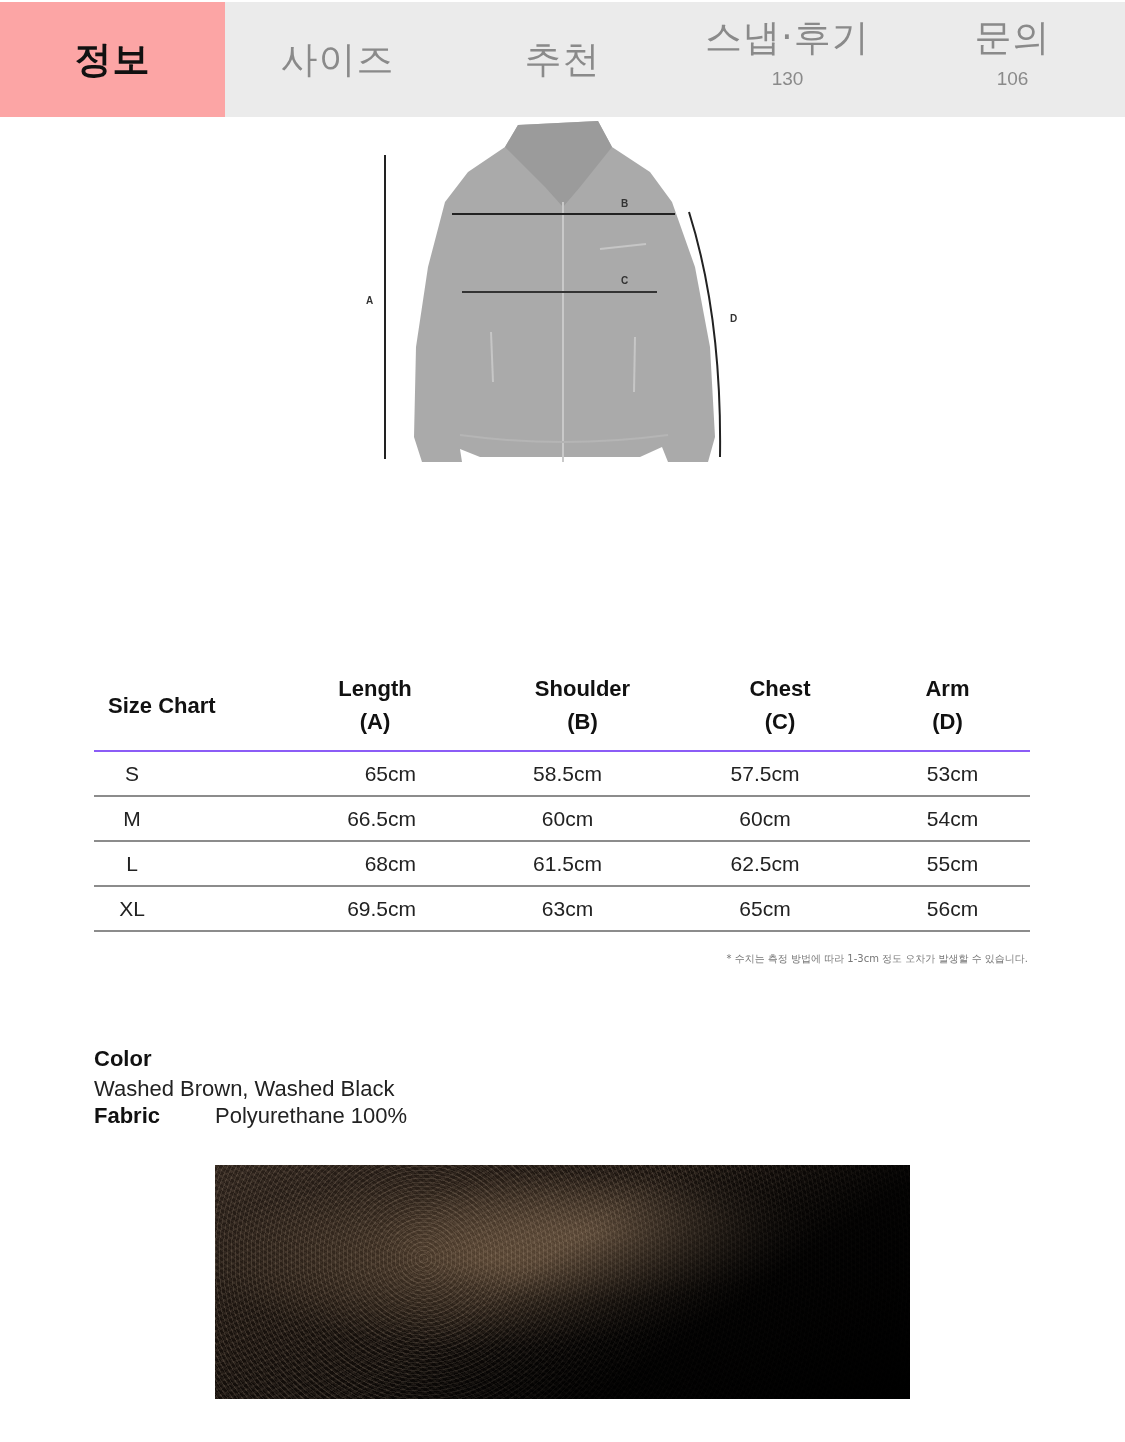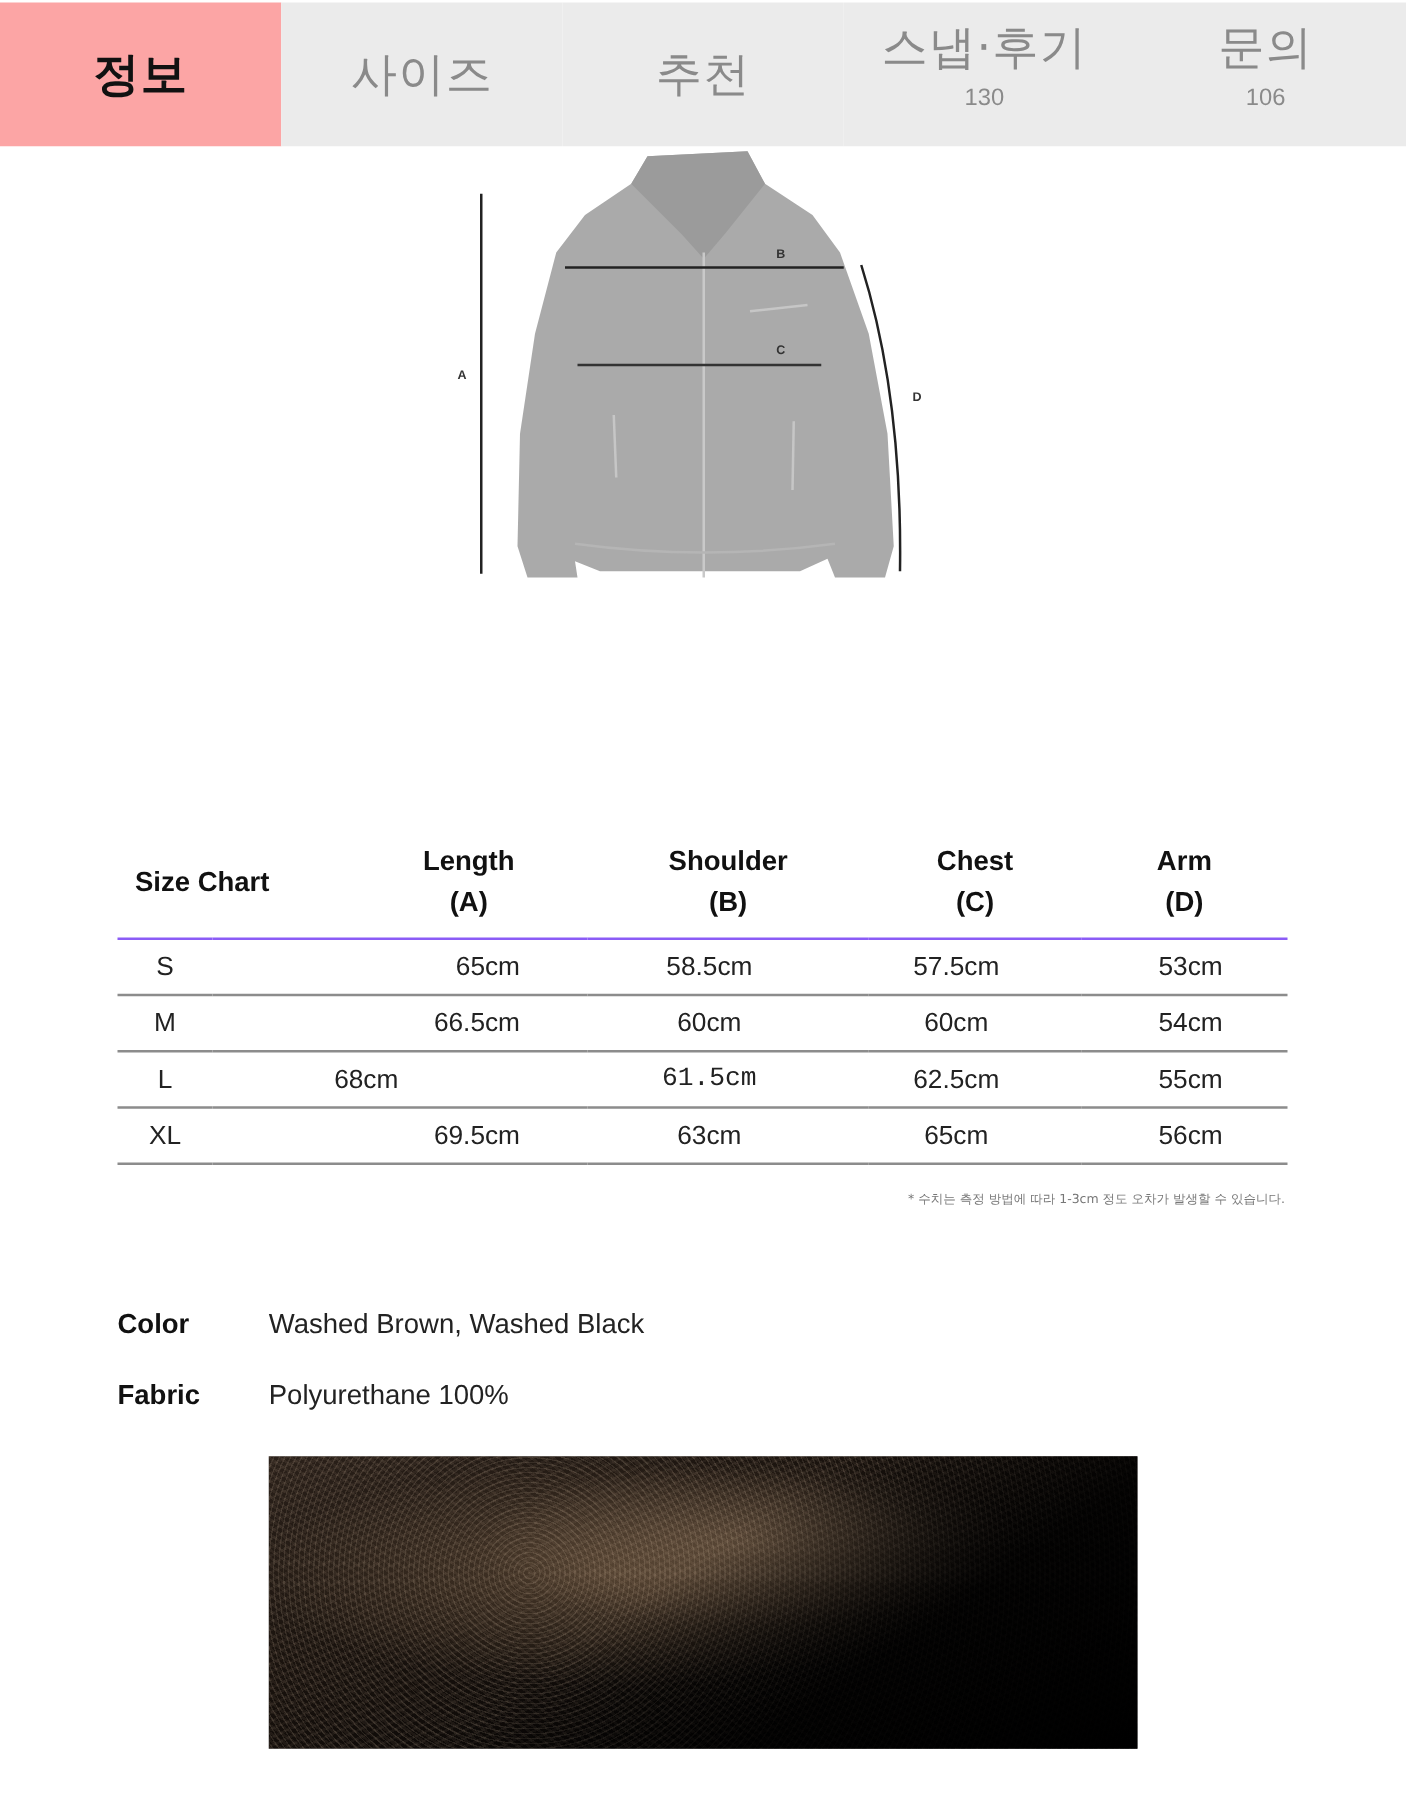--- a/index.html
+++ b/index.html
@@ -119,21 +119,21 @@
       left: 94px;
       display: flex;
       font-size: 22px;
       line-height: 30px;
     }
     .spec .spec-key {
       width: 121px;
       font-weight: bold;
     }
     .spec .spec-val { color: #222; }
-    .spec-color { top: 1044px; }
+    .spec-color { top: 1044px; flex-direction: column; }
     .spec-fabric { top: 1101px; }
 
     
     .swatch {
       position: absolute;
       left: 215px; top: 1165px;
       width: 695px; height: 234px;
       background:
         radial-gradient(ellipse 60% 55% at 40% 40%, rgba(120,95,70,0.55), rgba(0,0,0,0) 70%),
         radial-gradient(ellipse 45% 40% at 55% 30%, rgba(170,140,110,0.35), rgba(0,0,0,0) 70%),
@@ -249,22 +249,22 @@
     </tr>
     <tr>
       <td class="size-col">M</td>
       <td colspan="2" style="text-align:right; padding-right:54px;">66.5cm</td>
       <td style="padding-right:30px;">60cm</td>
       <td style="padding-right:30px;">60cm</td>
       <td style="padding-left:10px;">54cm</td>
     </tr>
     <tr>
       <td class="size-col">L</td>
-      <td colspan="2" style="padding-right:54px;">68cm</td>
-      <td style="padding-right:30px;font-family:Liberation Mono, monospace;">61.5cm</td>
+      <td colspan="2" style="text-align:right; padding-right:54px;">68cm</td>
+      <td style="padding-right:30px;">61.5cm</td>
       <td style="padding-right:30px;">62.5cm</td>
       <td style="padding-left:10px;">55cm</td>
     </tr>
     <tr>
       <td class="size-col">XL</td>
       <td colspan="2" style="text-align:right; padding-right:54px;">69.5cm</td>
       <td style="padding-right:30px;">63cm</td>
       <td style="padding-right:30px;">65cm</td>
       <td style="padding-left:10px;">56cm</td>
     </tr>

